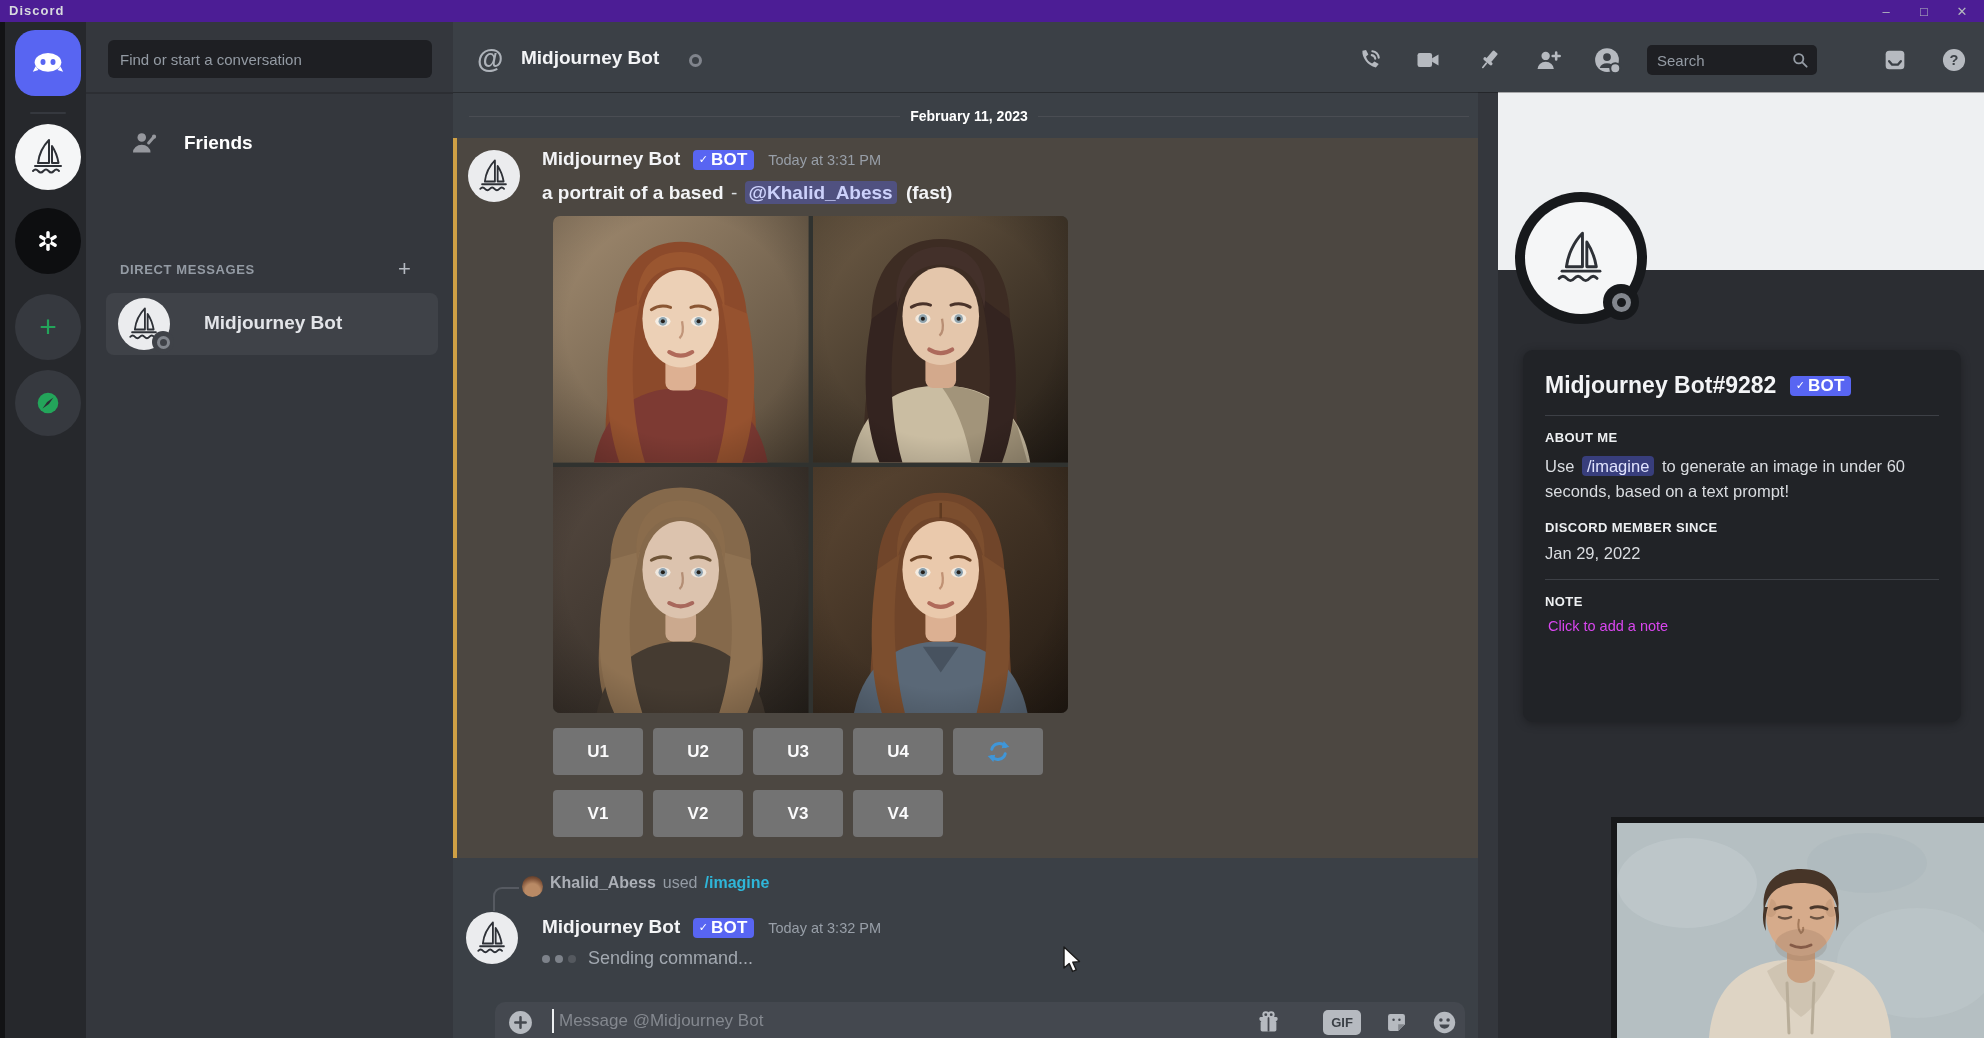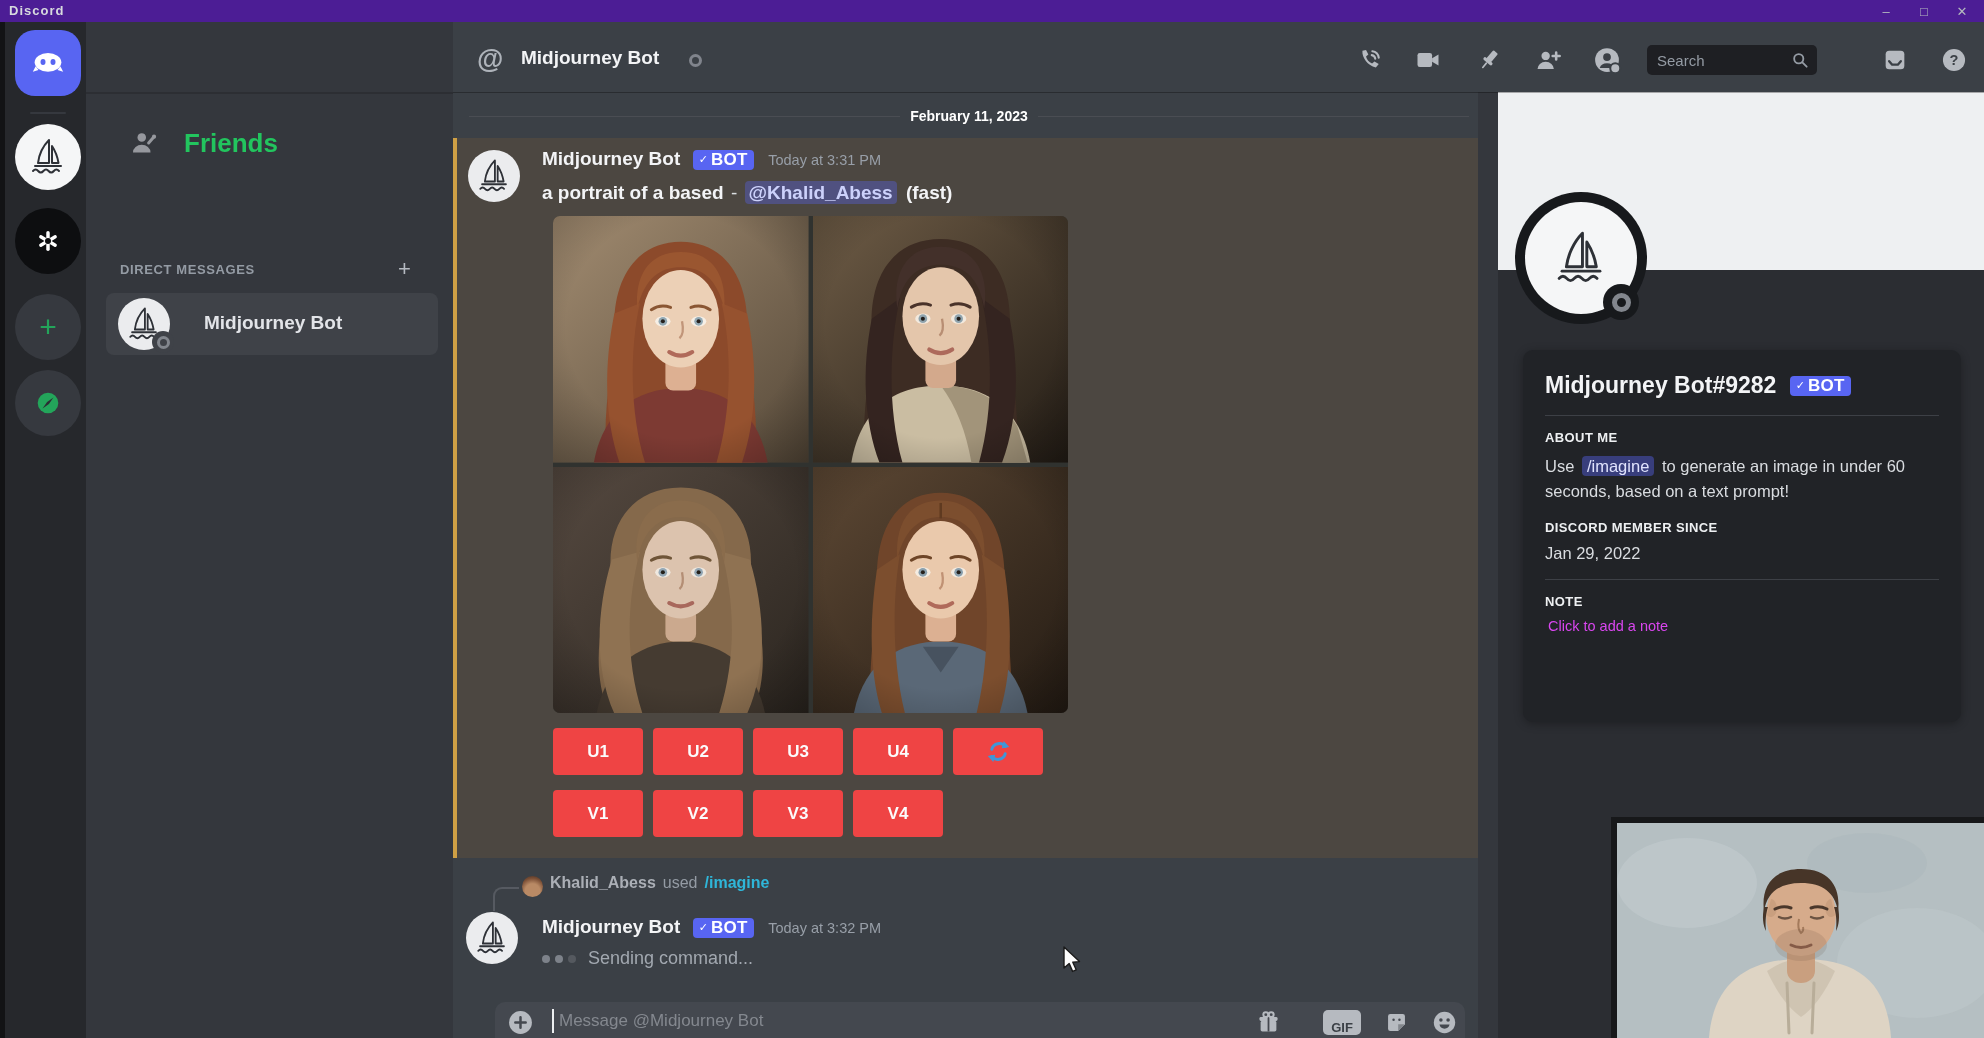--- a/index.html
+++ b/index.html
@@ -20,21 +20,21 @@
     display:flex; align-items:center; justify-content:center; }
   .rail-sep { position:absolute; left:25px; top:90px; width:36px; height:2px; background:#35383e; border-radius:1px; }
 
   
   .sidebar { position:absolute; left:86px; top:22px; width:367px; height:1016px; background:#34373d; }
   .sb-search { position:absolute; left:22px; top:18px; width:324px; height:38px; background:#1e1f23; border:none;
     border-radius:6px; color:#949ba4; font-size:15px; padding:0 12px; outline:none; font-family:inherit; }
   .sb-search::placeholder { color:#949ba4; }
   .sb-sep { position:absolute; left:0; top:70px; width:367px; height:2px; background:#2c2e33; }
   .sb-row { position:absolute; left:12px; width:344px; height:46px; border-radius:6px; display:flex; align-items:center; }
-  .sb-row .lbl { color:#22c55e; font-size:26px; font-weight:600; }
+  .sb-row .lbl { color:#ffffff; font-size:19px; font-weight:600; }
   .sb-ic { width:30px; margin:0 26px 0 30px; display:flex; justify-content:center; }
   .nitro-badge { display:flex; align-items:center; gap:6px; margin-left:28px; background:#46494f;
     border-radius:15px; height:30px; padding:0 12px; }
   .nitro-badge span { color:#f4f5f6; font-size:13px; font-weight:bold; letter-spacing:.2px; }
   .dm-head { position:absolute; left:34px; top:240px; color:#949ba4; font-size:13px; font-weight:bold; letter-spacing:.6px; }
   .dm-plus { position:absolute; left:312px; top:234px; color:#b5bac1; font-size:22px; font-weight:400; cursor:pointer; }
   .dm-item { position:absolute; left:20px; top:271px; width:332px; height:62px; background:#3f4248; border-radius:8px; }
   .dm-item .name { position:absolute; left:98px; top:19px; color:#e2e4e8; font-size:19px; font-weight:600; }
   .avatar { border-radius:50%; background:#ebecee; display:flex; align-items:center; justify-content:center; overflow:hidden; }
   .status-badge { position:absolute; border-radius:50%; display:flex; align-items:center; justify-content:center; }
@@ -66,21 +66,21 @@
     height:20px; padding:0 6px; vertical-align:2px; }
   .bot-badge .chk { color:#fff; font-size:11px; font-weight:bold; }
   .bot-badge .txt { color:#fff; font-size:17px; font-weight:bold; letter-spacing:.3px; }
   .timestamp { color:#989fa8; font-size:14.5px; font-weight:400; margin-left:10px; }
   .prompt-line { position:absolute; left:89px; top:44px; color:#f3f4f6; font-size:19px; font-weight:bold; }
   .mention { background:rgba(88,101,242,.36); color:#ccd1fb; border-radius:4px; padding:1px 4px; font-weight:bold; cursor:pointer; }
   .img-grid { position:absolute; left:100px; top:78px; width:515px; height:497px; background:#30322f;
     border-radius:7px; overflow:hidden; display:grid; grid-template-columns:1fr 1fr; grid-template-rows:1fr 1fr; gap:4px; cursor:pointer; }
   .img-grid svg { width:100%; height:100%; }
   .btn-row { position:absolute; left:100px; display:flex; gap:10px; }
-  .mj-btn { width:90px; height:47px; background:#ef4444; border:none; border-radius:4px; color:#fbfbfc;
+  .mj-btn { width:90px; height:47px; background:#737373; border:none; border-radius:4px; color:#fbfbfc;
     font-size:17px; font-weight:600; font-family:inherit; display:flex; align-items:center; justify-content:center; cursor:pointer; }
 
   .ctx-row { position:absolute; left:97px; top:782px; display:flex; align-items:center; gap:7px; font-size:16px; }
   .ctx-user { color:#abafb6; font-weight:bold; }
   .ctx-used { color:#949ba4; }
   .ctx-cmd { color:#2fb6d9; font-weight:600; cursor:pointer; }
   .spine { position:absolute; left:40px; top:795px; width:26px; height:24px;
     border-left:2px solid #565a61; border-top:2px solid #565a61; border-top-left-radius:9px; }
   .mini-avatar { position:absolute; left:69px; top:784px; width:21px; height:21px; border-radius:50%;
     background:radial-gradient(circle at 50% 72%, #b98a65 0 40%, #7a4e35 70%, #3a2a20 100%); }
@@ -91,21 +91,21 @@
 
   
   .composer { position:absolute; left:495px; top:1002px; width:970px; height:40px; background:#44484f;
     border-radius:10px 10px 0 0; z-index:20; }
   .composer input { position:absolute; left:64px; top:6px; width:560px; height:26px; background:transparent; border:none;
     outline:none; color:#dbdee1; font-size:17px; font-family:inherit; }
   .composer input::placeholder { color:#84888f; }
   .caret { position:absolute; left:57px; top:7px; width:2px; height:24px; background:#eceef0; }
   .cicon { position:absolute; top:7px; cursor:pointer; }
   .gif-badge { position:absolute; left:828px; top:8px; width:38px; height:25px; background:#b6bac0; border-radius:5px;
-    display:flex; align-items:flex-end; justify-content:center; color:#3b4046; font-size:13px; font-weight:bold; cursor:pointer; }
+    display:flex; align-items:center; justify-content:center; color:#3b4046; font-size:13px; font-weight:bold; cursor:pointer; }
 
   
   .panel { position:absolute; left:1498px; top:92px; width:486px; height:946px; background:#2b2d32; }
   .panel-gutter { position:absolute; left:1478px; top:92px; width:20px; height:946px; background:#34373d; }
   .banner { position:absolute; left:0; top:0; width:486px; height:178px; background:#eef0f2; }
   .pavatar { position:absolute; left:17px; top:100px; width:132px; height:132px; border-radius:50%; background:#17191c;
     display:flex; align-items:center; justify-content:center; }
   .pavatar .inner { width:112px; height:112px; border-radius:50%; background:#f5f6f7; display:flex; align-items:center; justify-content:center; }
   .card { position:absolute; left:25px; top:258px; width:438px; height:372px; background:#212327; border-radius:10px;
     padding:22px 22px 0 22px; box-shadow:0 2px 10px rgba(0,0,0,.3); }
@@ -177,20 +177,21 @@
   </div>
   <div class="rail-item" style="top:348px;background:#36393f">
     <svg width="40" height="40" viewBox="0 0 66 66">
       <circle cx="33" cy="33" r="17" fill="#23a55a"></circle>
       <path d="M42,24 L34.5,34.5 L24,42 L31.5,31.5 Z" fill="#2b2e33"></path>
     </svg>
   </div>
 </div>
 
 <div class="sidebar">
+  <input class="sb-search" placeholder="Find or start a conversation" style="">
   <div class="sb-sep"></div>
 
   <div class="sb-row" style="top:98px">
     <span class="sb-ic">
       <svg width="30" height="30" viewBox="0 0 24 24" fill="#96989e">
         <circle cx="11" cy="7.5" r="3.4"></circle>
         <path d="M4,19.5 a7,6.2 0 0 1 14,0 Z"></path>
         <path d="M16.5,12 L20.3,7.6" stroke="#96989e" stroke-width="2.4" stroke-linecap="round" fill="none"></path>
         <circle cx="20.8" cy="6.9" r="1.7"></circle>
       </svg>

